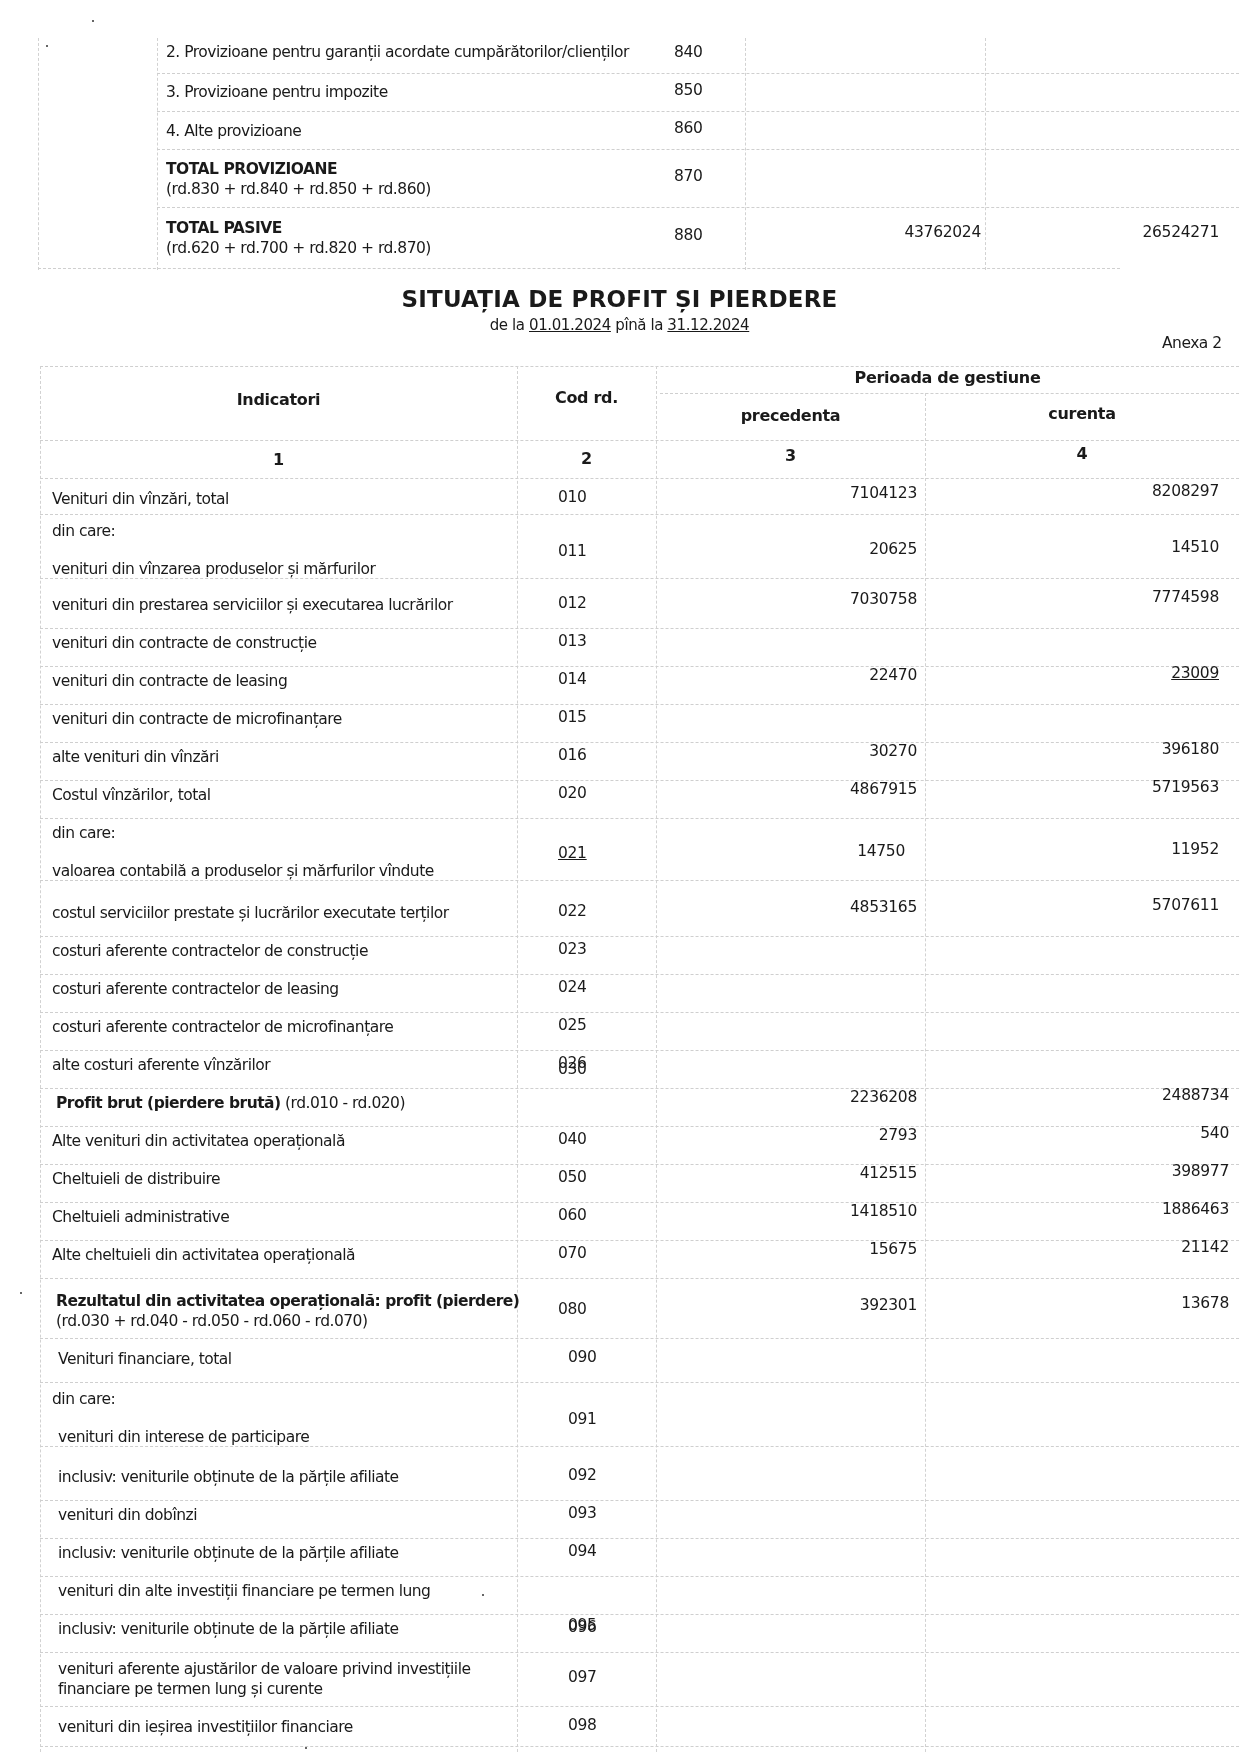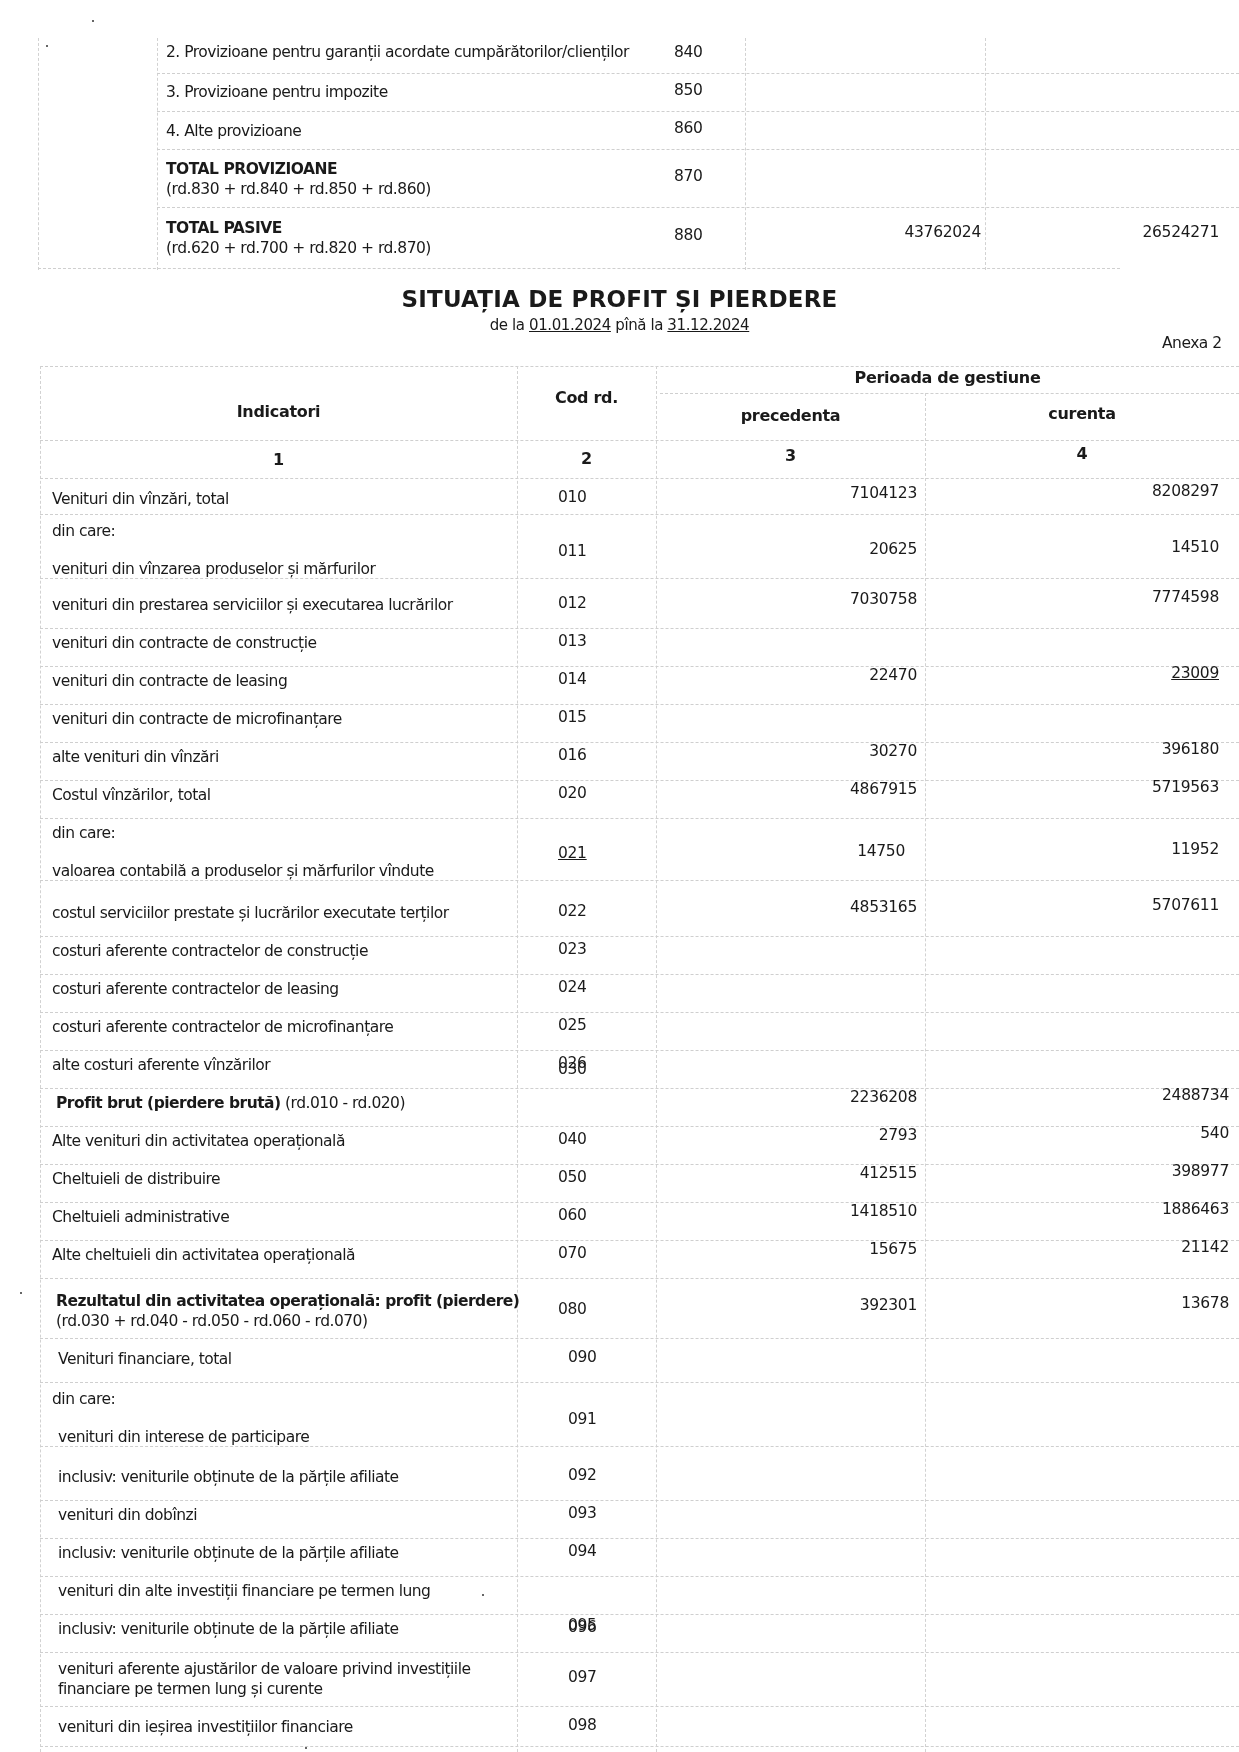--- a/index.html
+++ b/index.html
@@ -79,21 +79,21 @@
   <div class="hl" style="left:40px;top:366px;width:1199px;"></div>
   <div class="hl" style="left:660px;top:393px;width:579px;"></div>
   <div class="hl" style="left:40px;top:440px;width:1199px;"></div>
   <div class="hl" style="left:40px;top:478px;width:1199px;"></div>
   <div class="vl" style="left:40px;top:366px;height:1386px;"></div>
   <div class="vl" style="left:517px;top:366px;height:1386px;"></div>
   <div class="vl" style="left:656px;top:366px;height:1386px;"></div>
   <div class="vl" style="left:925px;top:393px;height:1359px;"></div>
 
   <div>
-    <span class="abs hdr" style="left:40px;width:477px;top:402px;">Indicatori</span>
+    <span class="abs hdr" style="left:40px;width:477px;top:390px;">Indicatori</span>
     <span class="abs hdr" style="left:517px;width:139px;top:388px;">Cod rd.</span>
     <span class="abs hdr" style="left:656px;width:583px;top:368px;">Perioada de gestiune</span>
     <span class="abs hdr" style="left:656px;width:269px;top:406px;">precedenta</span>
     <span class="abs hdr" style="left:925px;width:314px;top:404px;">curenta</span>
     <span class="abs hdr" style="left:40px;width:477px;top:450px;">1</span>
     <span class="abs hdr" style="left:517px;width:139px;top:449px;">2</span>
     <span class="abs hdr" style="left:656px;width:269px;top:446px;">3</span>
     <span class="abs hdr" style="left:925px;width:314px;top:444px;">4</span>
   </div>
 

